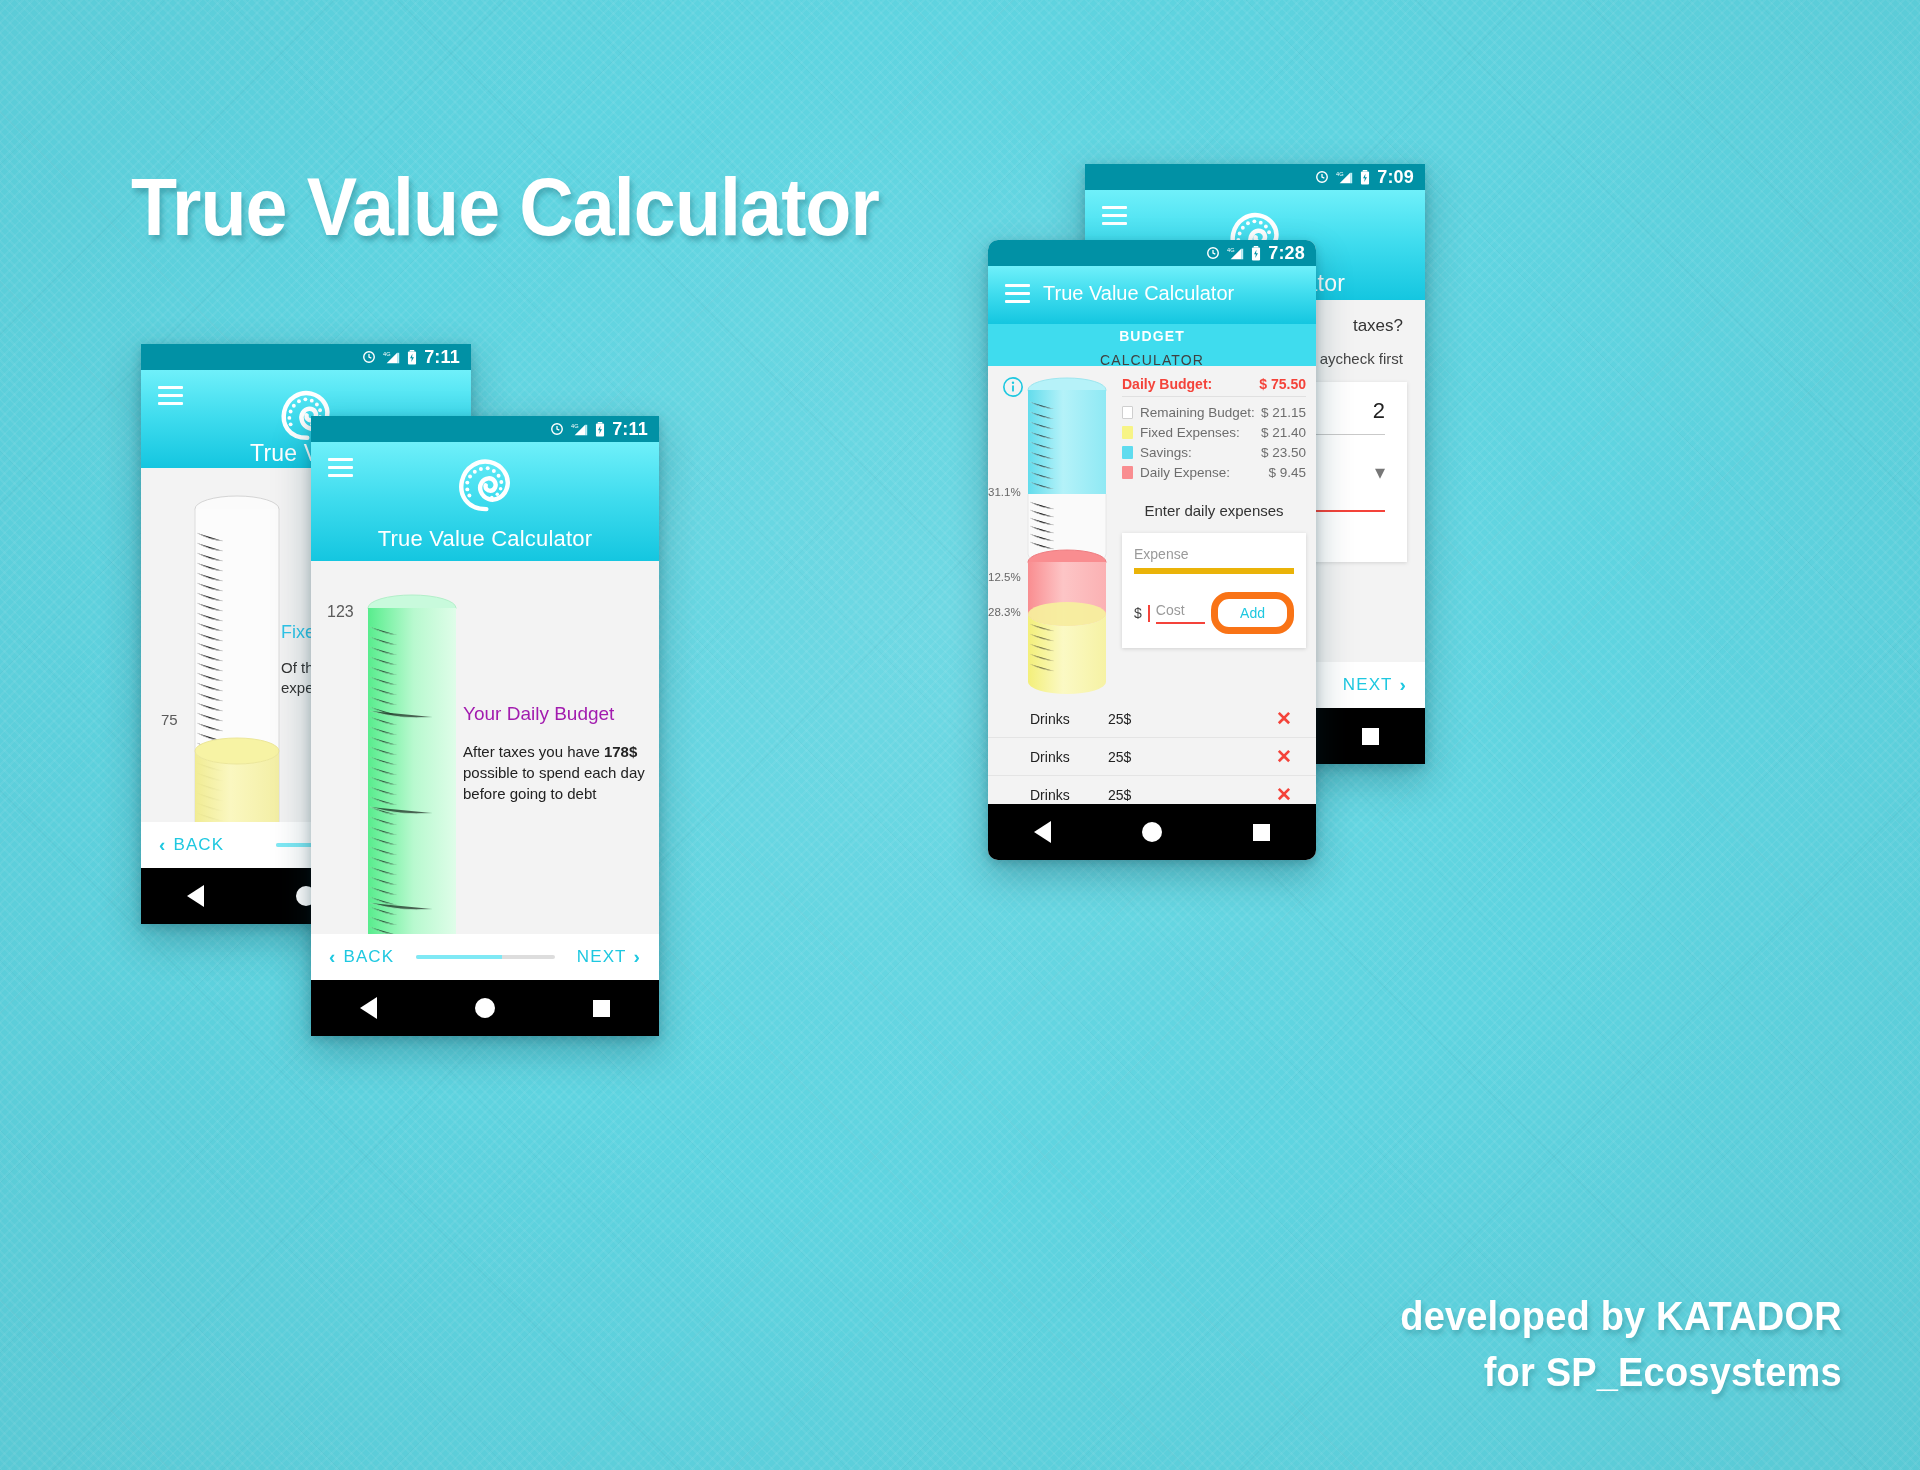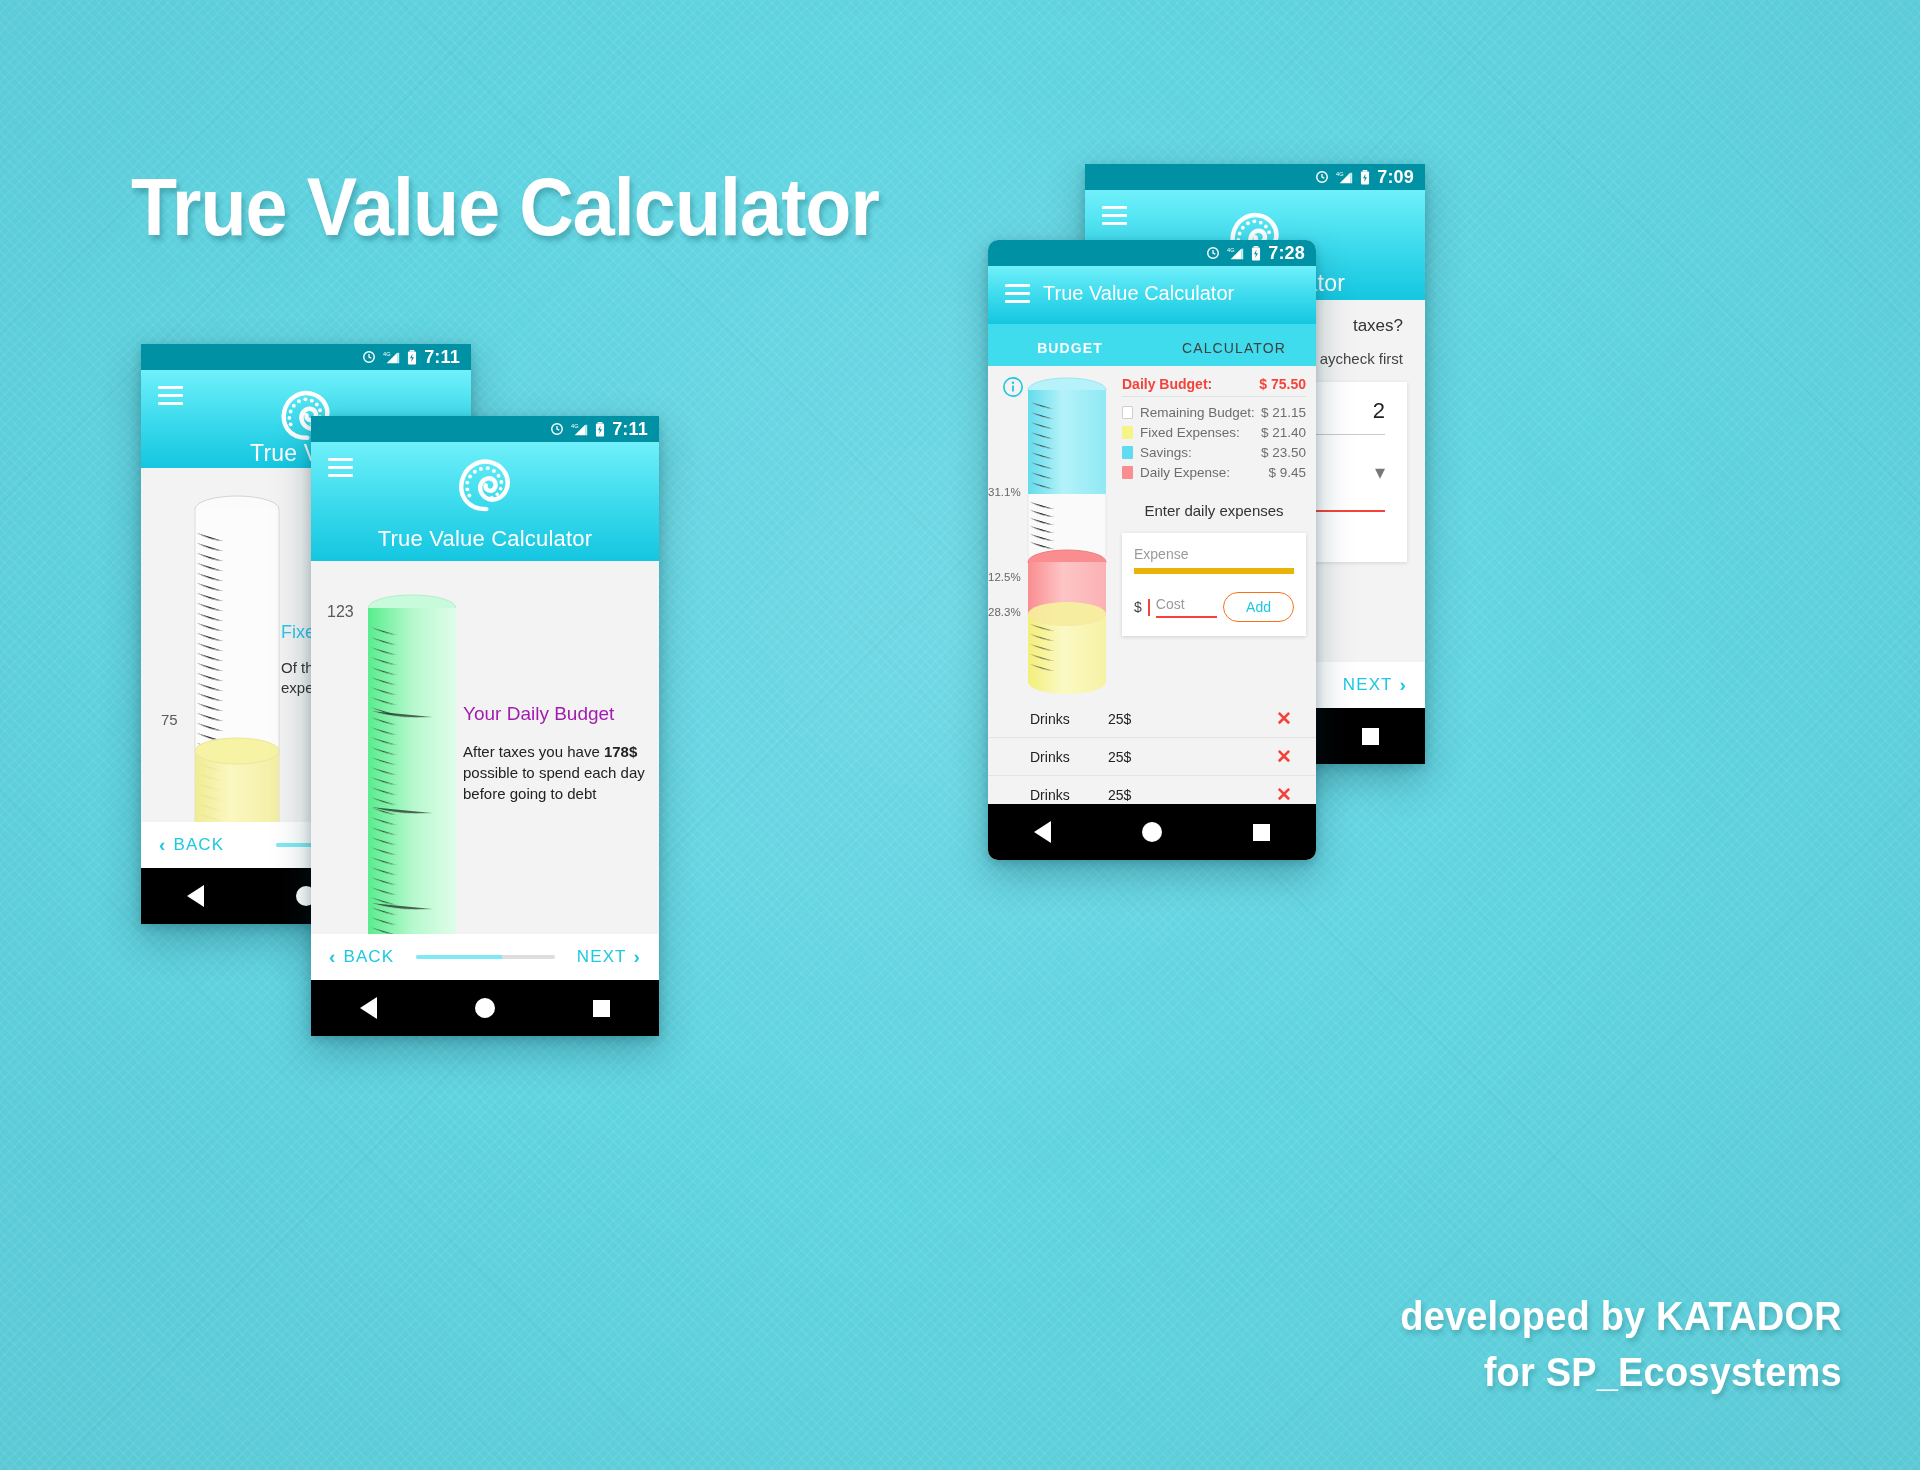--- a/index.html
+++ b/index.html
@@ -353,21 +353,21 @@
 
   <div class="appbar" style="height:58px;">
     <div class="hamburger" style="top:18px;">
         <i></i>
         <i></i>
         <i></i>
       </div>
     <div style="position:absolute;left:55px;top:16px;font-size:20px;color:#fff;">True Value Calculator</div>
   </div>
 
-  <div style="background:#3fdcee;height:48px;display:flex;position:relative;">
+  <div style="background:#3fdcee;height:48px;display:flex;position:relative;flex-direction:column;">
     <div style="flex:1;display:flex;align-items:center;justify-content:center;color:#fff;font-size:14px;letter-spacing:1.1px;font-weight:bold;">
       <span>BUDGET</span>
     </div>
     <div style="flex:1;display:flex;align-items:center;justify-content:center;color:#404040;font-size:14px;letter-spacing:1.1px;">
       <span>CALCULATOR</span>
     </div>
     <div style="position:absolute;left:0;bottom:0;width:50%;height:3px;background:#0fb7d2;"></div>
   </div>
 
   <div style="position:absolute;left:0;right:0;top:126px;bottom:56px;background:#f3f3f3;overflow:hidden;">
@@ -473,21 +473,21 @@
       <div style="text-align:center;color:#333;font-size:15px;margin-top:22px;">Enter daily expenses</div>
 
       <div style="margin-top:14px;background:#fff;box-shadow:0 1px 4px rgba(0,0,0,.14);padding:12px 12px 14px 12px;">
         <div style="border-bottom:6px solid #eab308;padding-bottom:5px;">
           <span style="color:#9a9a9a;font-size:14px;">Expense</span>
         </div>
         <div style="display:flex;align-items:center;margin-top:18px;gap:6px;">
           <span style="color:#444;font-size:14px;">$</span>
           <span style="display:inline-block;width:2px;height:17px;background:#f4433a;"></span>
           <span style="flex:1;border-bottom:2px solid #f4433a;padding-bottom:4px;color:#9a9a9a;font-size:14px;">Cost</span>
-          <span style="border:1px solid #f97316;border-radius:18px;color:#1ec8e0;font-size:14px;padding:6px 22px;">Add</span>
+          <span style="border:7px solid #f97316;border-radius:18px;color:#1ec8e0;font-size:14px;padding:6px 22px;">Add</span>
         </div>
       </div>
     </div>
 
     <div style="position:absolute;left:0;right:0;top:334px;">
       <div class="exp-row">
         <span class="exp-name">Drinks</span>
         <span class="exp-cost">25$</span>
         <span class="exp-x">✕</span>
       </div>

